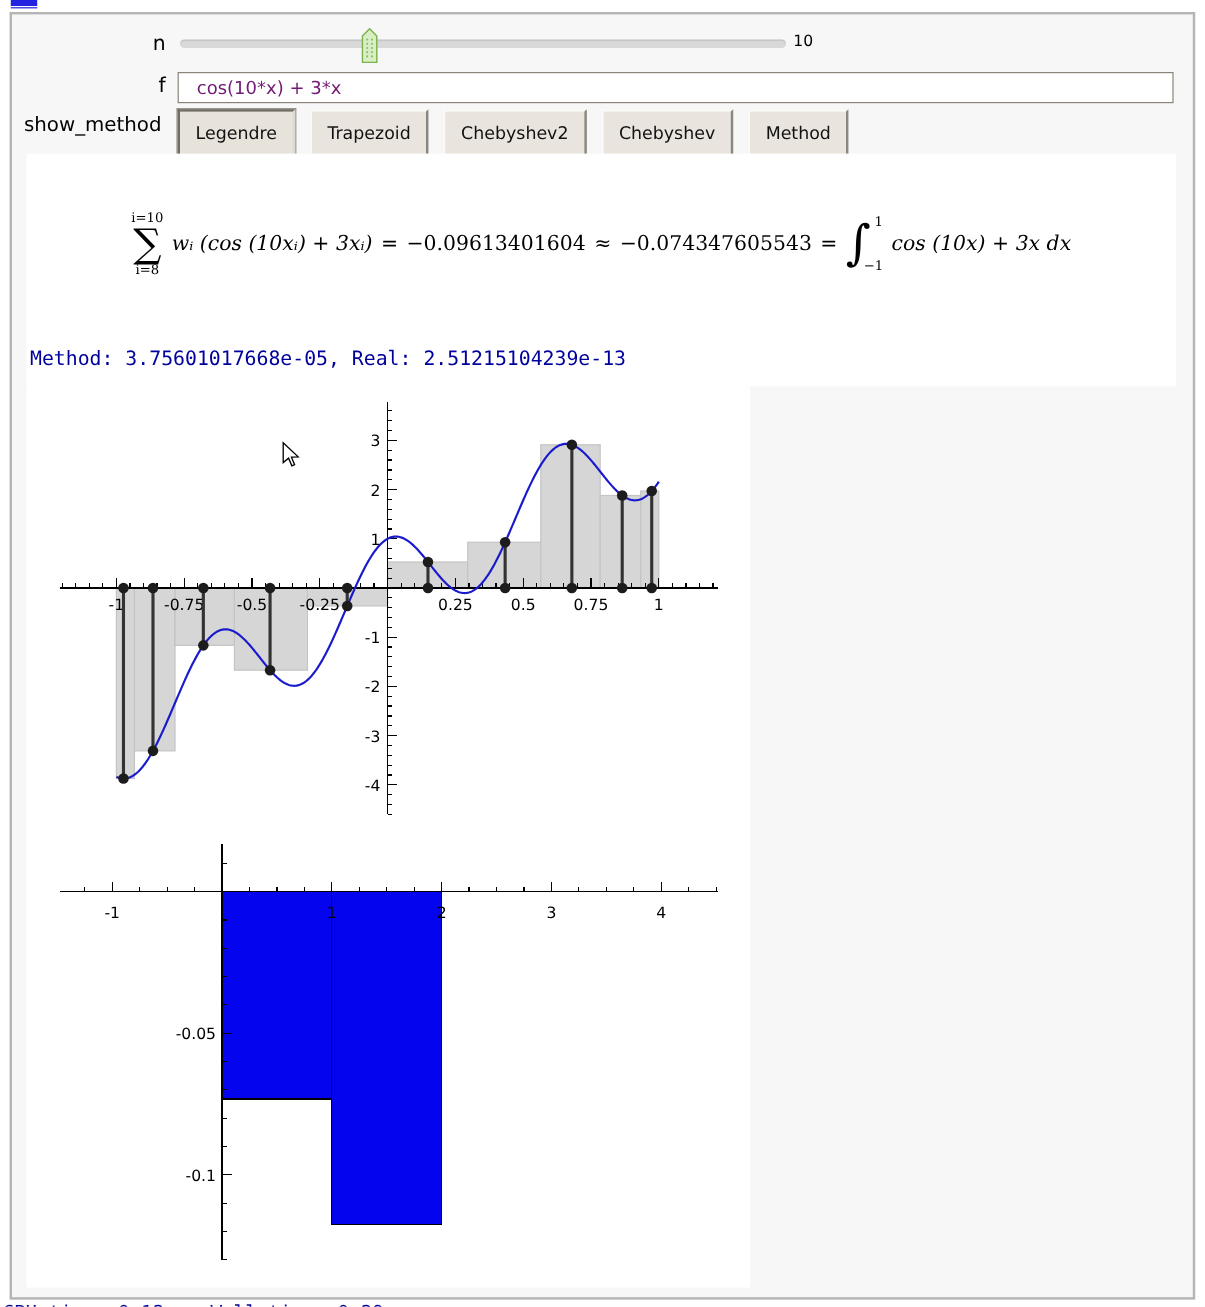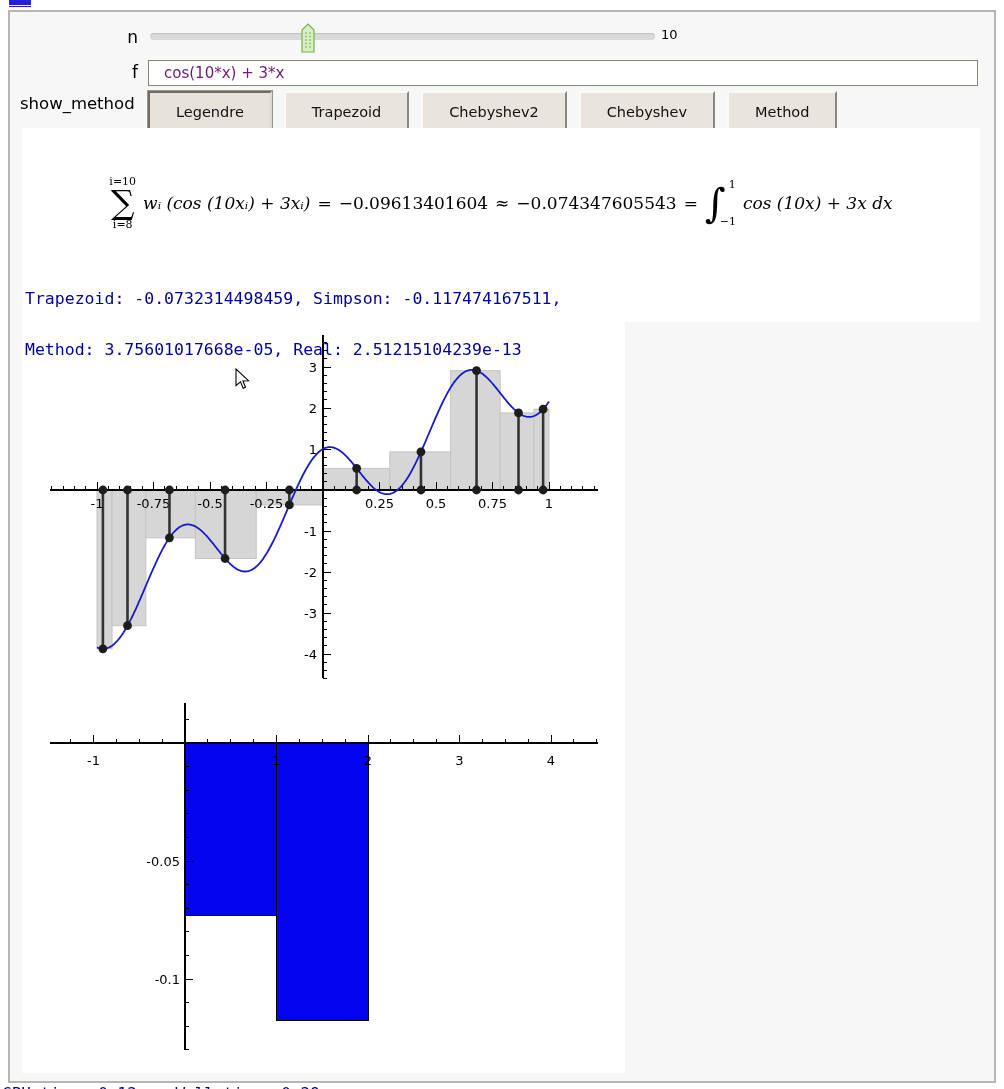--- a/index.html
+++ b/index.html
@@ -25,21 +25,21 @@
   .slider-handle{position:absolute;left:301px;top:23px;width:14px;height:30px;}
   .slider-value{position:absolute;left:661px;top:27px;font-size:13px;}
   
   #f-input{position:absolute;left:148px;top:60px;width:830px;height:26px;
     box-sizing:border-box;border:1px solid #8a8477;background:#fff;
     font-family:"DejaVu Sans",sans-serif;font-size:15px;padding:2px 15px;color:#701a75;}
   
   .btn-row{position:absolute;left:148px;top:91px;display:flex;gap:12px;}
   .method-btn{font-family:"DejaVu Sans",sans-serif;font-size:14.5px;color:#111;
     background:#e9e5de;border:2px solid;border-color:#fbfaf7 #8a877f #8a877f #fbfaf7;
-    padding:2px 26px;height:41px;box-sizing:border-box;cursor:pointer;}
+    padding:2px 13px;height:41px;box-sizing:border-box;cursor:pointer;}
   .method-btn.selected{border-color:#6f6c64 #dcd9d2 #dcd9d2 #6f6c64;background:#e7e3da;
     box-shadow:0 0 0 1px #98958d;}
   
   .results-bg{position:absolute;left:22px;top:128px;width:958px;height:194px;background:#fff;}
   .plots-bg{position:absolute;left:22px;top:322px;width:603px;height:751px;background:#fff;}
   
   .formula{position:absolute;left:22px;top:163px;width:958px;height:80px;
     display:flex;justify-content:center;align-items:center;gap:7px;
     font-family:"DejaVu Serif",serif;font-size:17px;font-weight:400;color:#000;white-space:nowrap;}
   .sum{display:inline-flex;flex-direction:column;align-items:center;line-height:1;}
@@ -124,21 +124,20 @@
     <span class="int-glyph">∫</span>
     <span class="int-lims">
       <span class="isup">1</span>
       <span class="isub">−1</span>
     </span>
   </span>
   <span class="mi">cos (10x) + 3x dx</span>
 </div>
 
 <div class="status">
-  <span>Trapezoid: -0.0732314498459, Simpson: -0.117474167511,</span>
   <span>Method: 3.75601017668e-05, Real: 2.51215104239e-13</span>
 </div>
 
 <svg id="plot1" width="603" height="368">
     <rect x="75" y="168" width="15.067723811799997" height="158.7807" fill="#d6d6d6" stroke="#c4c4c4" stroke-width="1"></rect>
     <rect x="90.0677238118" y="168" width="33.77600489660001" height="135.7223" fill="#d6d6d6" stroke="#c4c4c4" stroke-width="1"></rect>
     <rect x="123.8437287084" y="168" width="49.513517925" height="47.801899999999996" fill="#d6d6d6" stroke="#c4c4c4" stroke-width="1"></rect>
     <rect x="173.3572466334" y="168" width="60.85427856179999" height="68.4864" fill="#d6d6d6" stroke="#c4c4c4" stroke-width="1"></rect>
     <rect x="234.2115251952" y="168" width="66.7884748048" height="14.948599999999999" fill="#d6d6d6" stroke="#c4c4c4" stroke-width="1"></rect>
     <rect x="301" y="146.3274" width="66.7884748048" height="21.6726" fill="#d6d6d6" stroke="#c4c4c4" stroke-width="1"></rect>

